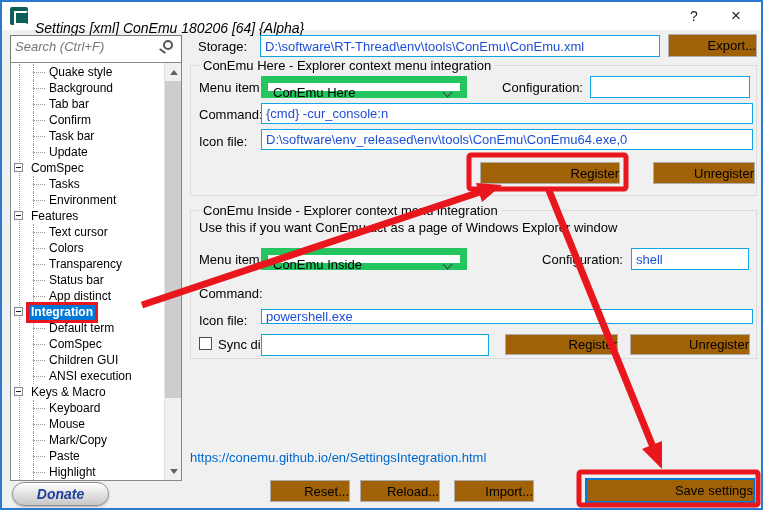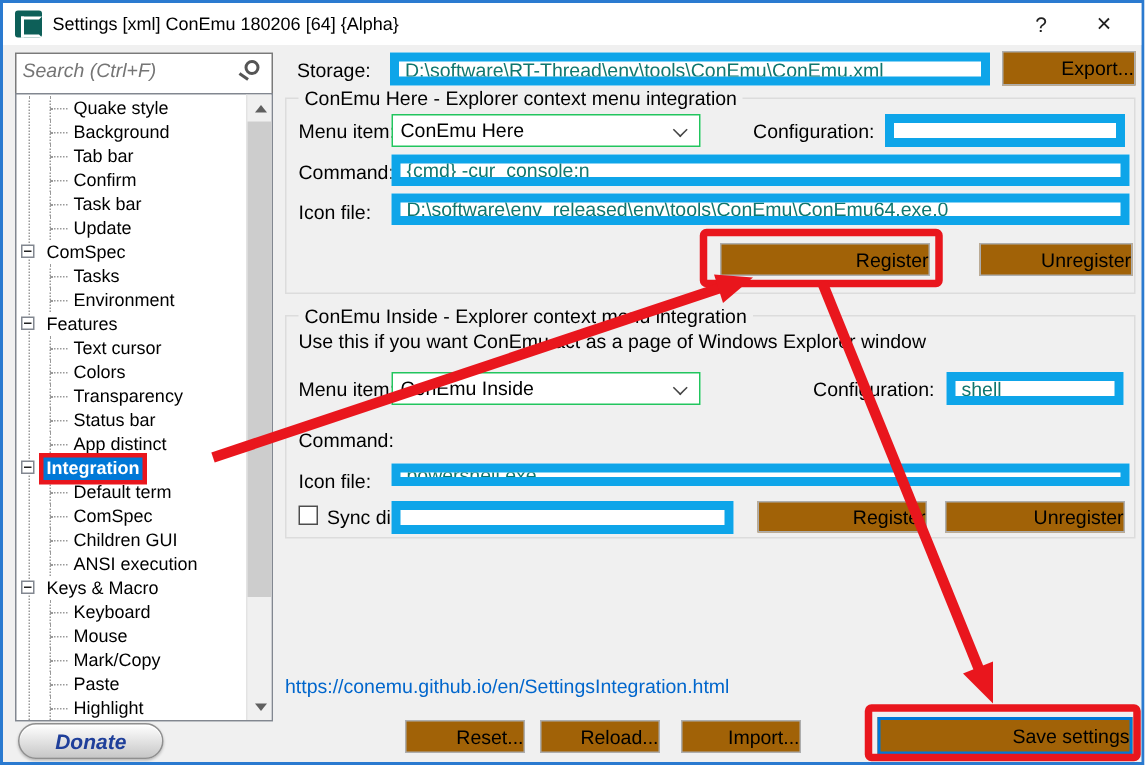--- a/index.html
+++ b/index.html
@@ -8,21 +8,21 @@
   *{box-sizing:border-box; margin:0; padding:0;}
   html,body{background:#fff;}
   body{font-family:"Liberation Sans", sans-serif; font-size:13px; color:#000;}
   .window{position:relative; width:763px; height:510px; border:2px solid var(--win-border);
           background:#f0f0f0; overflow:hidden;}
   
   .titlebar{position:absolute; left:0; top:0; width:759px; height:28px; background:#fff;}
   .app-icon{position:absolute; left:8px; top:5px; width:18px; height:18px; background:#0d5f58; border-radius:2px;}
   .app-icon::before{content:""; position:absolute; left:4px; top:4px; width:10px; height:10px;
                     border:2px solid #fff; border-right-color:transparent;}
-  .title-text{position:absolute; left:33px; top:0; line-height:28px; font-size:12px;}
+  .title-text{position:absolute; left:33px; top:12px; line-height:28px; font-size:14px;font-style:italic;}
   .cap-btn{position:absolute; top:0; width:30px; height:28px; text-align:center; line-height:28px;
            font-size:14px; color:#222; cursor:default;}
   .cap-help{right:52px;}
   .cap-close{right:10px; font-size:17px;}
   
   .searchbox{position:absolute; left:8px; top:33px; width:172px; height:30px; background:#fff;
              border:1px solid #7a7a7a;}
   .searchbox input{position:absolute; left:4px; top:1px; width:140px; height:18px; border:none; outline:none;
              font-family:"Liberation Sans",sans-serif; font-style:italic; font-size:13px; color:#6a6a6a; background:transparent;}
   .mag{position:absolute; right:8px; top:4px; width:10px; height:10px; border:2px solid #555; border-radius:50%;}
@@ -51,27 +51,27 @@
   .sb-down::after{content:""; position:absolute; left:5px; top:6px; border-left:4px solid transparent;
      border-right:4px solid transparent; border-top:5px solid #606060;}
   .sb-thumb{position:absolute; left:0; top:18px; width:17px; height:317px; background:#cdcdcd;}
   
   .donate{position:absolute; left:10px; top:480px; width:97px; height:24px; border-radius:12px;
           border:1px solid #8f8f8f; background:linear-gradient(#ffffff,#c7c7c7);
           box-shadow:inset 0 1px 0 #fff, 0 1px 2px rgba(0,0,0,.25);
           font-weight:bold; font-style:italic; font-size:14px; color:#1f3f9a;
           text-align:center; line-height:22px; cursor:pointer;}
   
-  .txt{position:absolute; background:#fff; border:6px solid #0ea5e9; font-family:"Liberation Sans",sans-serif;
-       font-size:13px; padding:0 4px; color:#0f766e;}
+  .txt{position:absolute; background:#fff; border:1px solid #0ea5e9; font-family:"Liberation Sans",sans-serif;
+       font-size:13px; padding:0 4px; color:#1d4ed8;}
   input.txt{outline:none;}
   .btn{position:absolute; background:#a16207; border:1px solid #adadad; font-size:13px; text-align:right;
        cursor:pointer; font-family:"Liberation Sans",sans-serif;}
   .btn-default{border:2px solid var(--sel);}
-  .combo{position:absolute; background:#fff; border:1px solid #22c55e; cursor:default;}
+  .combo{position:absolute; background:#fff; border:7px solid #22c55e; cursor:default;}
   .combo .combo-text{position:absolute; left:5px; top:2px; font-size:13px;}
   .chev{position:absolute; right:9px; top:6px; width:7px; height:7px; border-right:1.5px solid #444;
         border-bottom:1.5px solid #444; transform:rotate(45deg);}
   .lbl{position:absolute; font-size:13px; white-space:nowrap;}
   .group{position:absolute; border:1px solid #dcdcdc;}
   .group-title{position:absolute; left:8px; top:-8px; background:#f0f0f0; padding:0 4px; font-size:13px; white-space:nowrap;}
   .checkbox{position:absolute; width:13px; height:13px; background:#fff; border:1px solid #4d4d4d;}
   
   .doc-link{position:absolute; left:188px; top:448px; font-size:13px; color:var(--link); text-decoration:none;}
   

